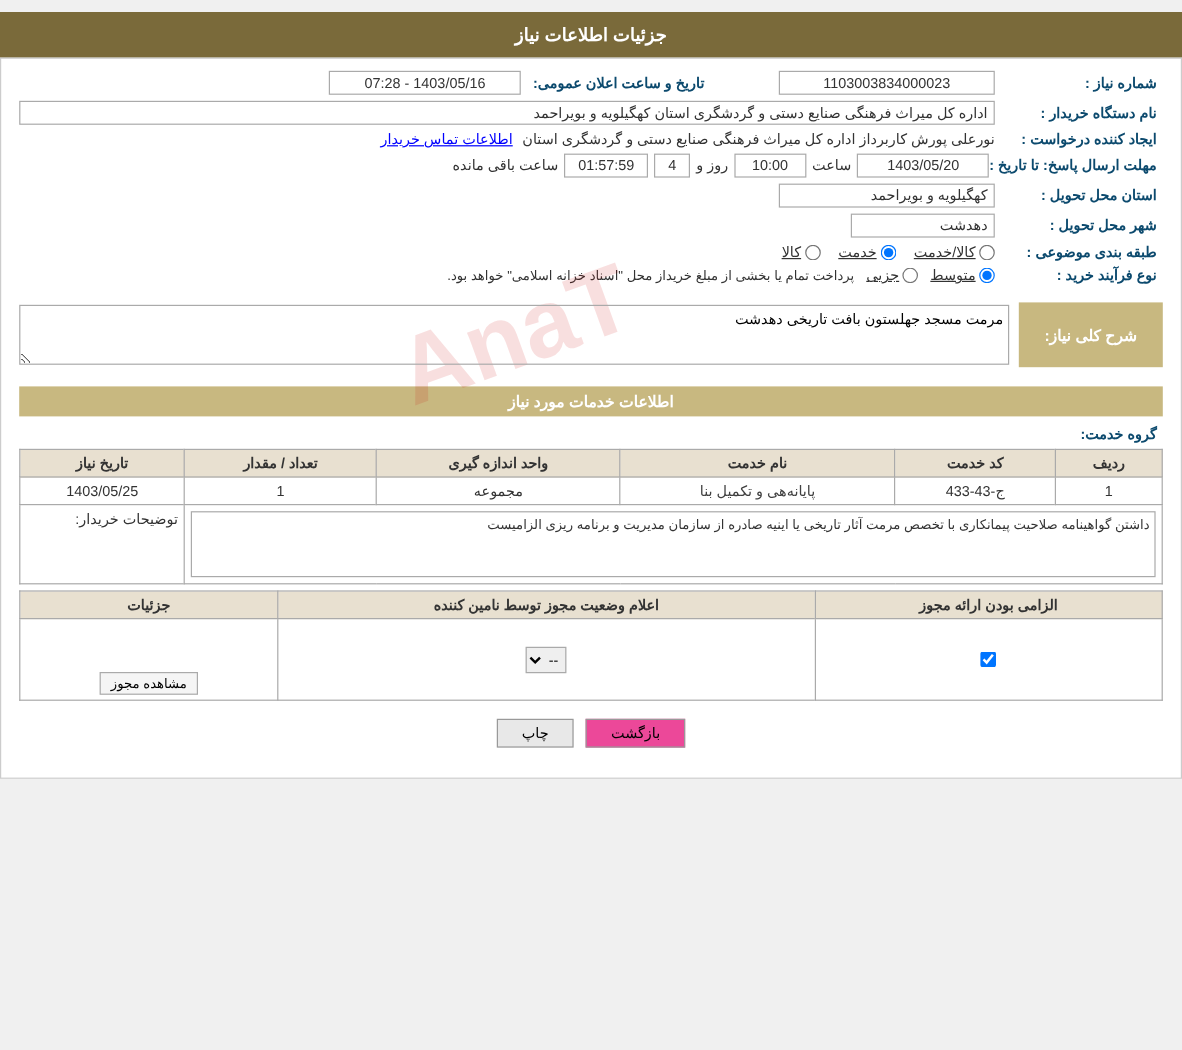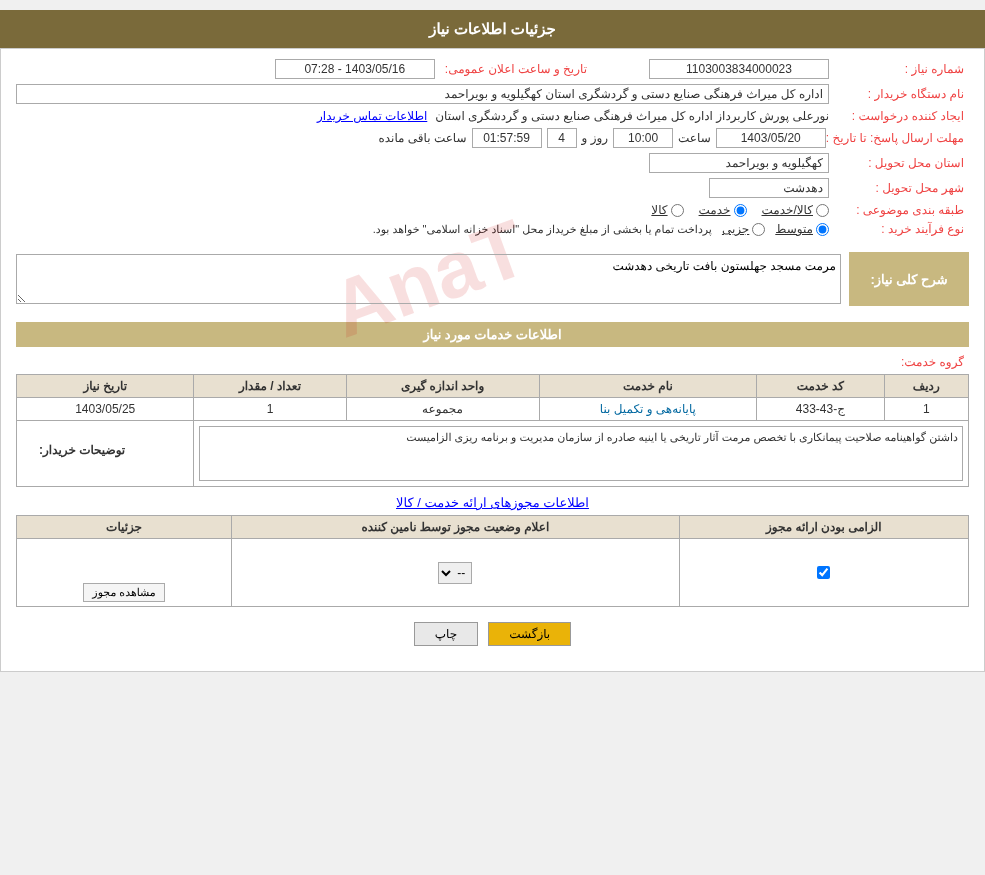--- a/index.html
+++ b/index.html
@@ -30,22 +30,22 @@
     .info-row {
       display: flex;
       align-items: center;
       margin-bottom: 5px;
       direction: rtl;
     }
     .label-cell {
       min-width: 140px;
       text-align: right;
       padding-right: 5px;
-      font-weight: normal;
-      color: #ef4444;
+      font-weight: bold;
+      color: #0c4a6e;
       white-space: nowrap;
     }
     .value-cell {
       flex: 1;
     }
     .input-box {
       border: 1px solid #aaa;
       padding: 2px 5px;
       background: #fff;
       min-height: 20px;
@@ -129,21 +129,21 @@
       text-align: center;
       font-weight: bold;
       margin-top: 28px;
     }
     table.data-table td {
       border: 1px solid #aaa;
       padding: 4px 8px;
       text-align: center;
     }
     .link-blue-td {
-      color: #0369a1;
+      color: #404040;
       cursor: pointer;
     }
     .buyer-desc {
       border: 1px solid #aaa;
       padding: 4px;
       background: #fff;
       min-height: 55px;
       direction: rtl;
       text-align: right;
       font-size: 11px;
@@ -182,21 +182,21 @@
       padding: 4px 20px;
       border: 1px solid #999;
       cursor: pointer;
       font-family: Tahoma, Arial, sans-serif;
       font-size: 12px;
     }
     .btn-print {
       background: #e8e8e8;
     }
     .btn-back {
-      background: #eab308;
+      background: #ec4899;
     }
     .select-box {
       border: 1px solid #aaa;
       padding: 2px;
       direction: rtl;
       font-family: Tahoma, Arial, sans-serif;
       font-size: 12px;
     }
     .checkbox-item {
       display: flex;
@@ -368,26 +368,25 @@
           <td>ج-43-433</td>
           <td class="link-blue-td">پایانه‌هی و تکمیل بنا</td>
           <td>مجموعه</td>
           <td>1</td>
           <td>1403/05/25</td>
         </tr>
         <tr>
           <td colspan="5" style="text-align:right; padding:5px;">
             <div class="buyer-desc">داشتن گواهینامه صلاحیت پیمانکاری با تخصص مرمت آثار تاریخی یا اینیه صادره از سازمان مدیریت و برنامه ریزی الزامیست</div>
           </td>
-          <td style="text-align:left; font-weight:bold; vertical-align:top; padding:22px;">توضیحات خریدار:</td>
+          <td style="text-align:right; font-weight:normal; vertical-align:top; padding:5px;">توضیحات خریدار:</td>
         </tr>
       </tbody>
     </table>
 
-    <div class="sub-section-title">اطلاعات مجوزهای ارائه خدمت / کالا</div>
 
     <table class="license-table">
       <thead>
         <tr>
           <th>الزامی بودن ارائه مجوز</th>
           <th>اعلام وضعیت مجوز توسط نامین کننده</th>
           <th>جزئیات</th>
         </tr>
       </thead>
       <tbody>

